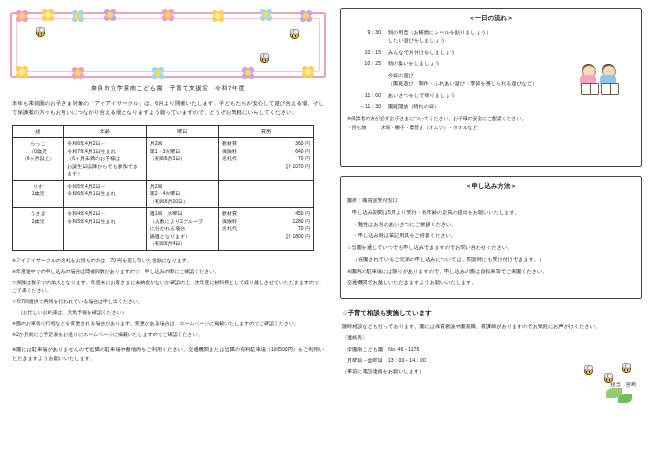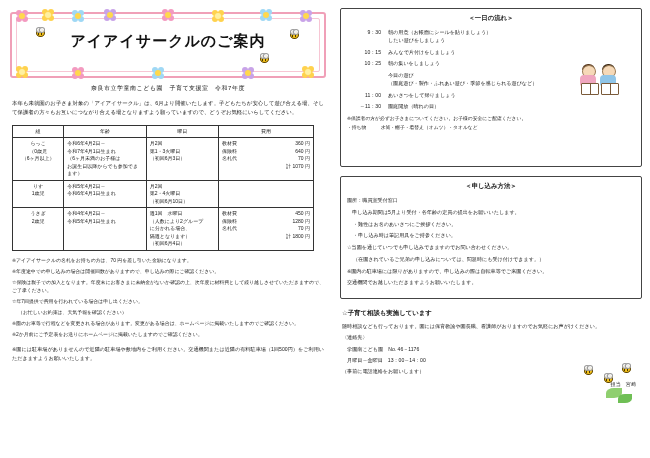--- a/index.html
+++ b/index.html
@@ -240,21 +240,20 @@
           <div class="wing" style="left:5px;"></div>
       </div>
       <div class="bee" style="left:246px;top:40px;">
         <div class="body"></div>
           <div class="stripe" style="left:4px;"></div>
           <div class="stripe" style="left:6.5px;"></div>
         <div class="wing" style="left:2px;"></div>
           <div class="wing" style="left:5px;"></div>
       </div>
 
-      <div class="title-text">アイアイサークルのご案内</div>
     </div>
 
     <div class="subtitle">奈良市立学童南こども園　子育て支援室　令和7年度</div>
 
     <div class="lead">本年も未就園のお子さま対象の「アイアイサークル」は、6月より開催いたします。子どもたちが安心して遊び合える場、そして保護者の方々もお互いにつながり合える場となりますよう願っていますので、どうぞお気軽にいらしてください。</div>
 
     <table class="sched">
       <thead>
         <tr>
           <th class="c-grp">組</th>

